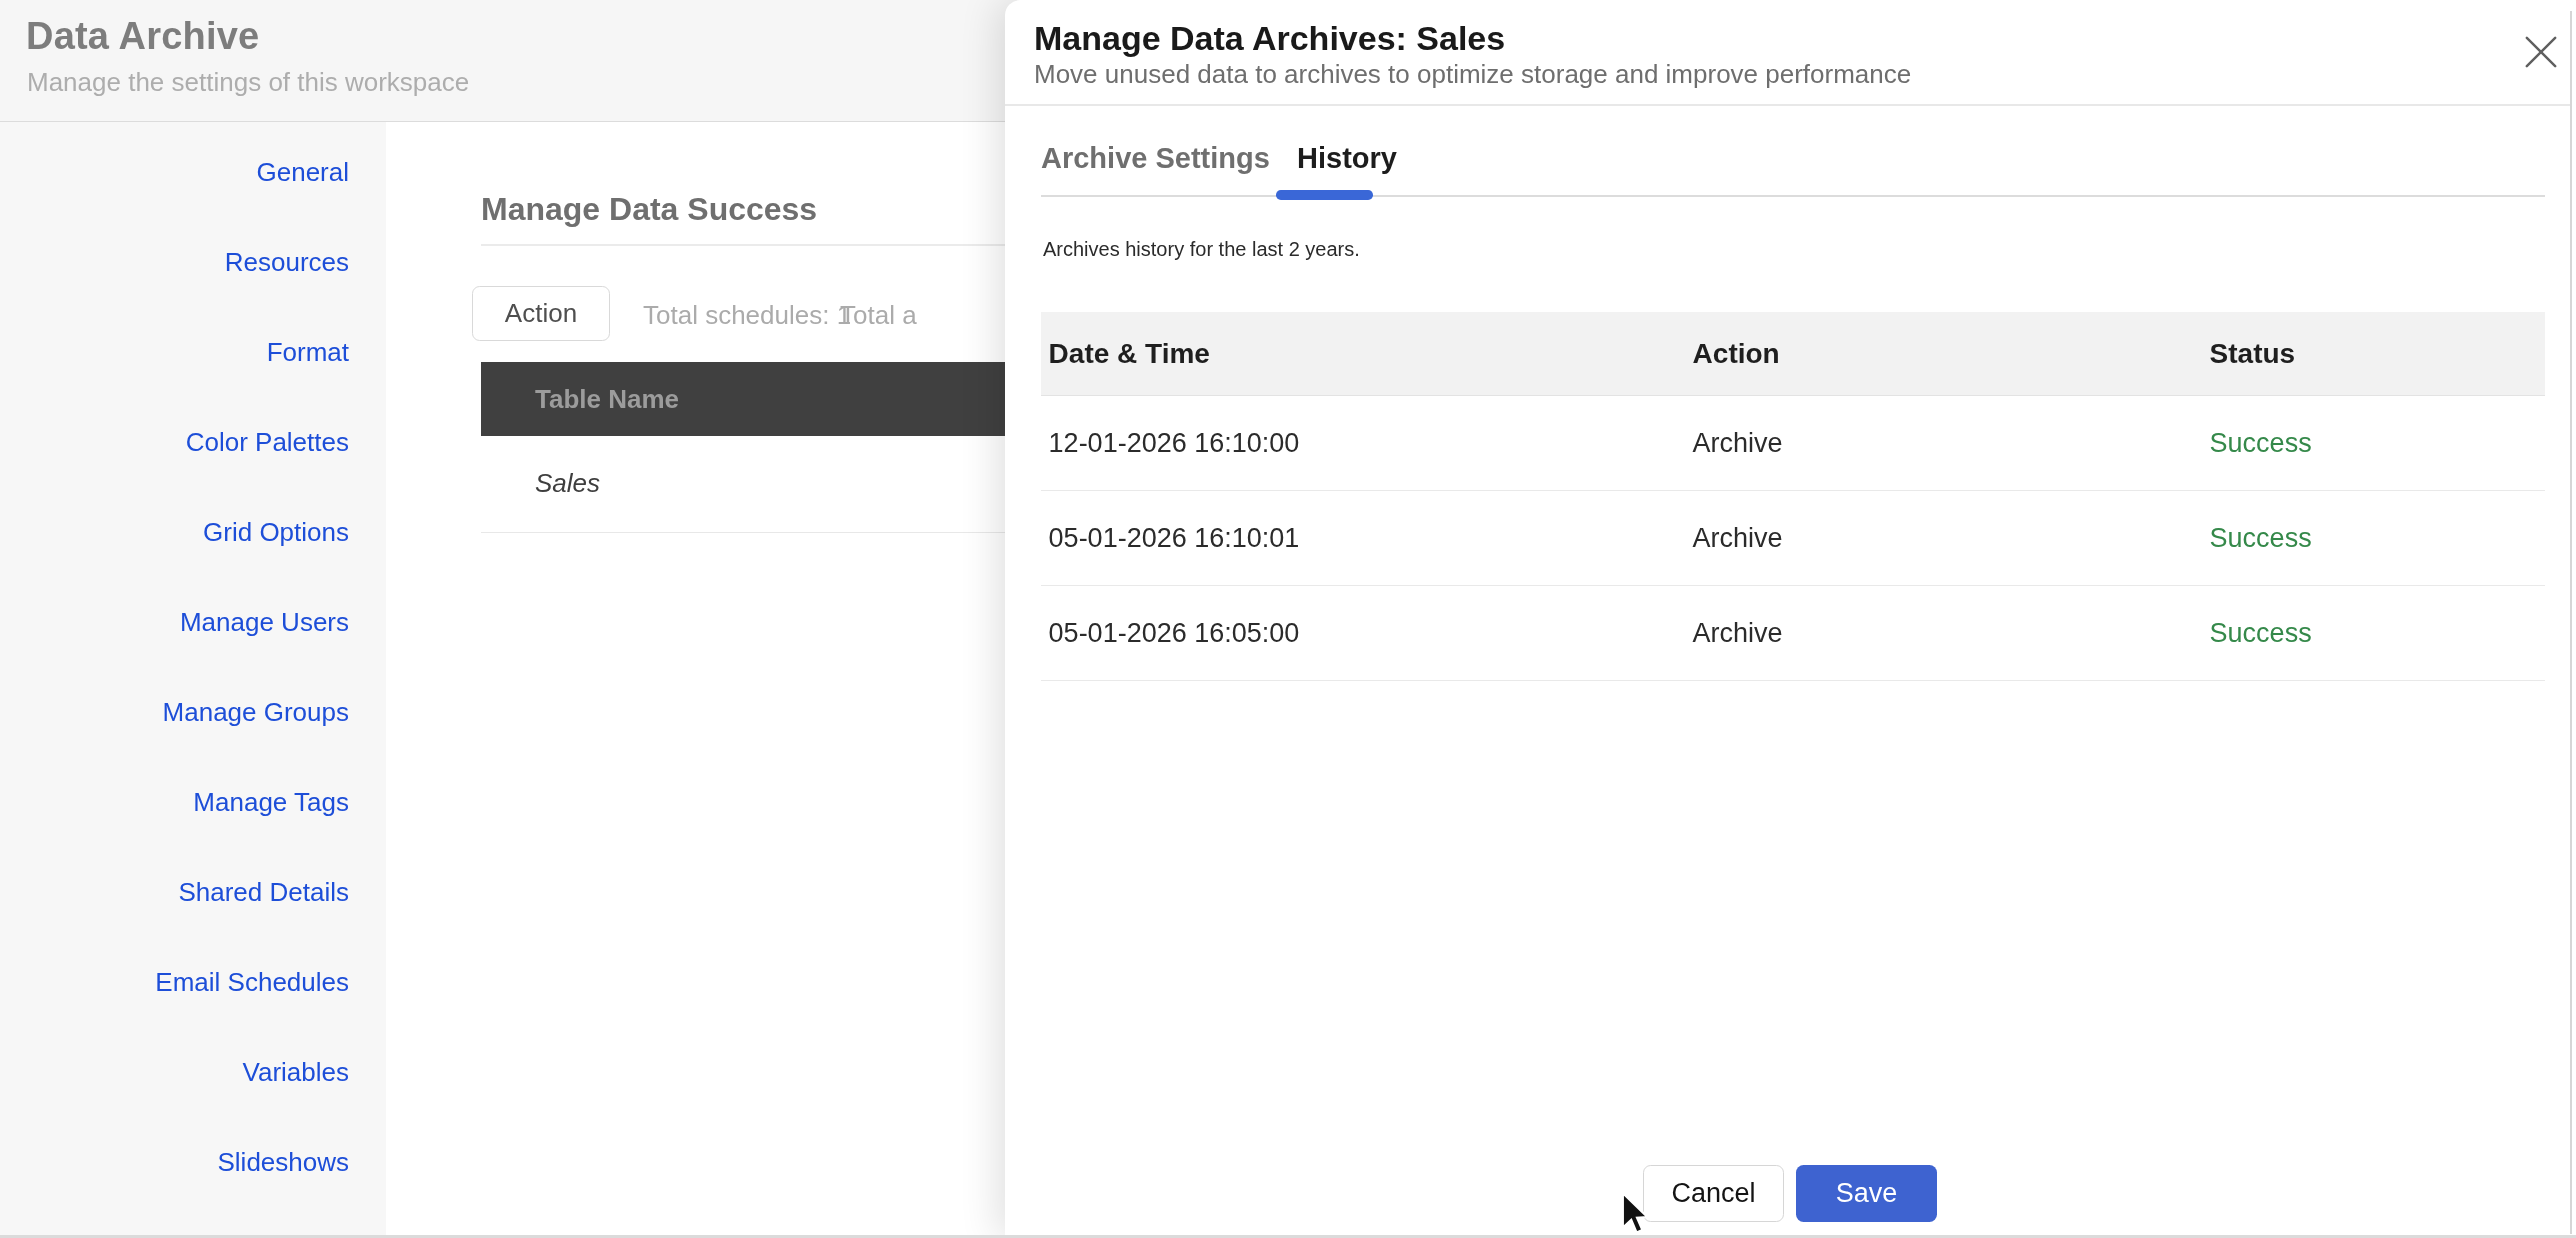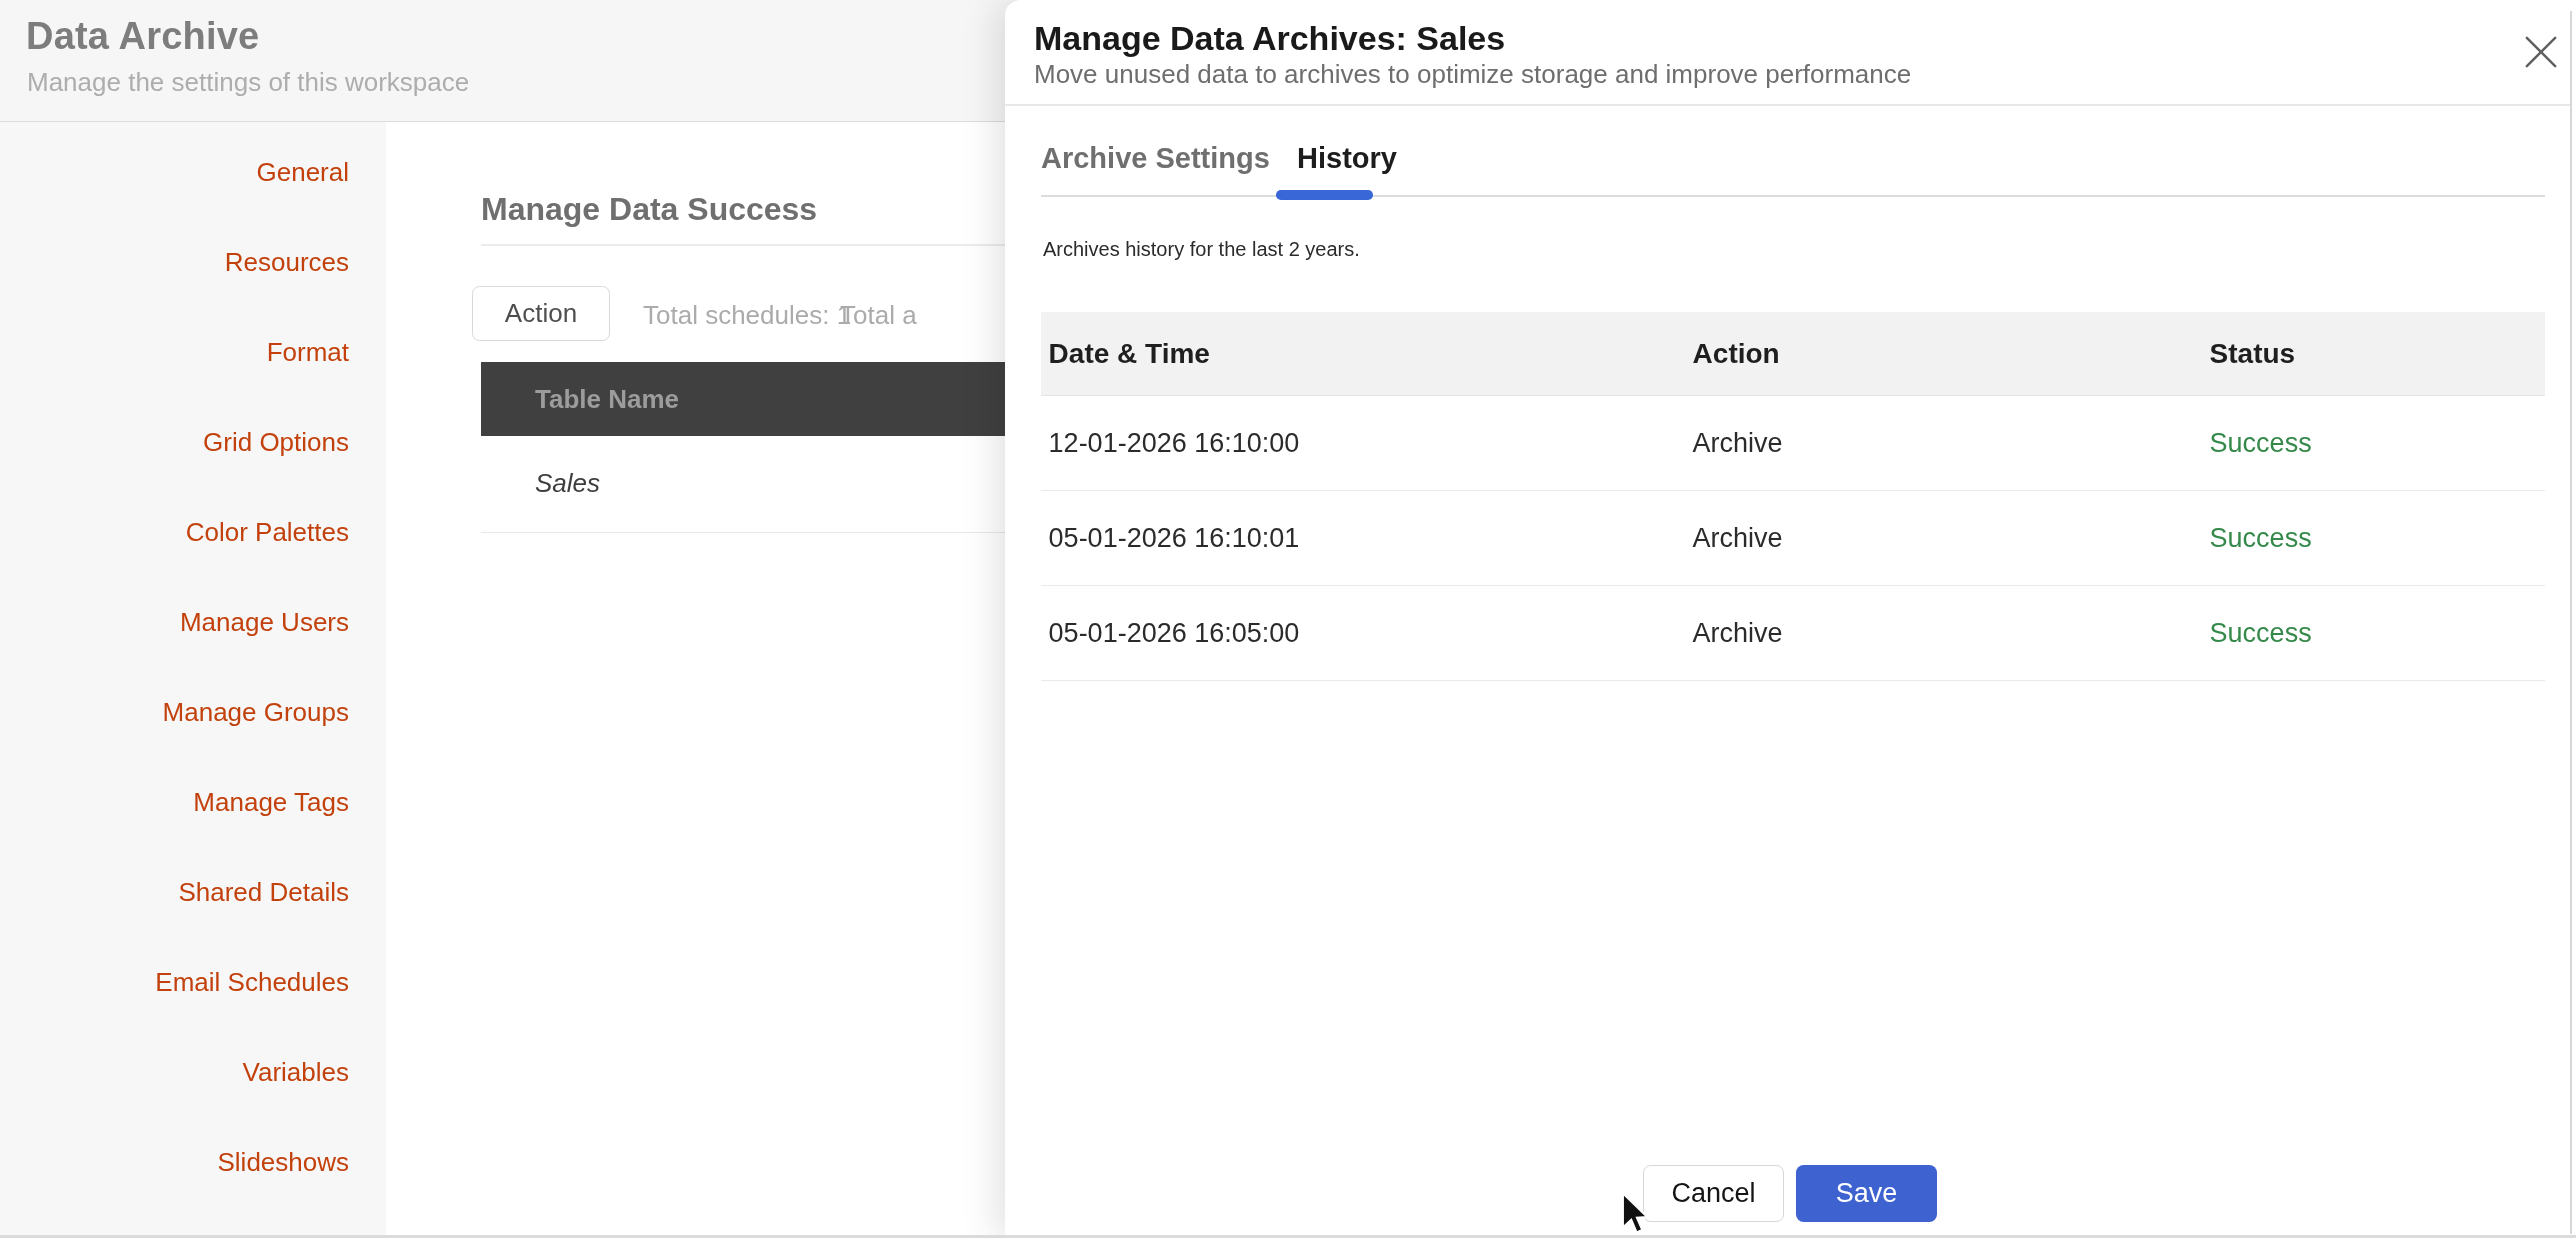--- a/index.html
+++ b/index.html
@@ -23,21 +23,21 @@
   .page-title{position:absolute;left:26px;top:15.2px;font-size:38px;font-weight:bold;color:#7d7d7d;letter-spacing:0.2px;}
   .page-subtitle{position:absolute;left:27px;top:67px;font-size:26px;color:#adadad;}
 
   
   .sidebar{
     position:absolute;left:0;top:122px;width:386px;height:1117px;
     background:#f7f7f7;overflow:hidden;padding-top:4.8px;z-index:1;
   }
   .side-item{
     height:90px;line-height:90px;text-align:right;padding-right:37px;
-    font-size:26px;color:#c2410c;cursor:pointer;white-space:nowrap;
+    font-size:26px;color:#1d4ed8;cursor:pointer;white-space:nowrap;
   }
 
   
   .main{position:absolute;left:386px;top:122px;width:2190px;height:1117px;background:#ffffff;z-index:1;}
   .main-heading{position:absolute;left:95px;top:69px;font-size:32px;font-weight:bold;color:#6f6f6f;}
   .main-divider{position:absolute;left:95px;top:122px;width:610px;height:1.9px;background:#ebebeb;}
   .refresh-btn{
     position:absolute;left:86px;top:164px;width:138px;height:55px;
     background:#ffffff;border:1.9px solid #d9d9d9;border-radius:7.6px;
     font-size:26px;color:#4f4f4f;display:flex;align-items:center;justify-content:center;
@@ -118,22 +118,22 @@
 
 <header class="page-header">
   <div class="page-title">Data Archive</div>
   <div class="page-subtitle">Manage the settings of this workspace</div>
 </header>
 
 <nav class="sidebar">
   <div class="side-item">General</div>
   <div class="side-item">Resources</div>
   <div class="side-item">Format</div>
+  <div class="side-item">Color Palettes</div>
   <div class="side-item">Grid Options</div>
-  <div class="side-item">Color Palettes</div>
   <div class="side-item">Manage Users</div>
   <div class="side-item">Manage Groups</div>
   <div class="side-item">Manage Tags</div>
   <div class="side-item">Shared Details</div>
   <div class="side-item">Email Schedules</div>
   <div class="side-item">Variables</div>
   <div class="side-item">Slideshows</div>
   <div class="side-item">Alerts</div>
 </nav>
 

